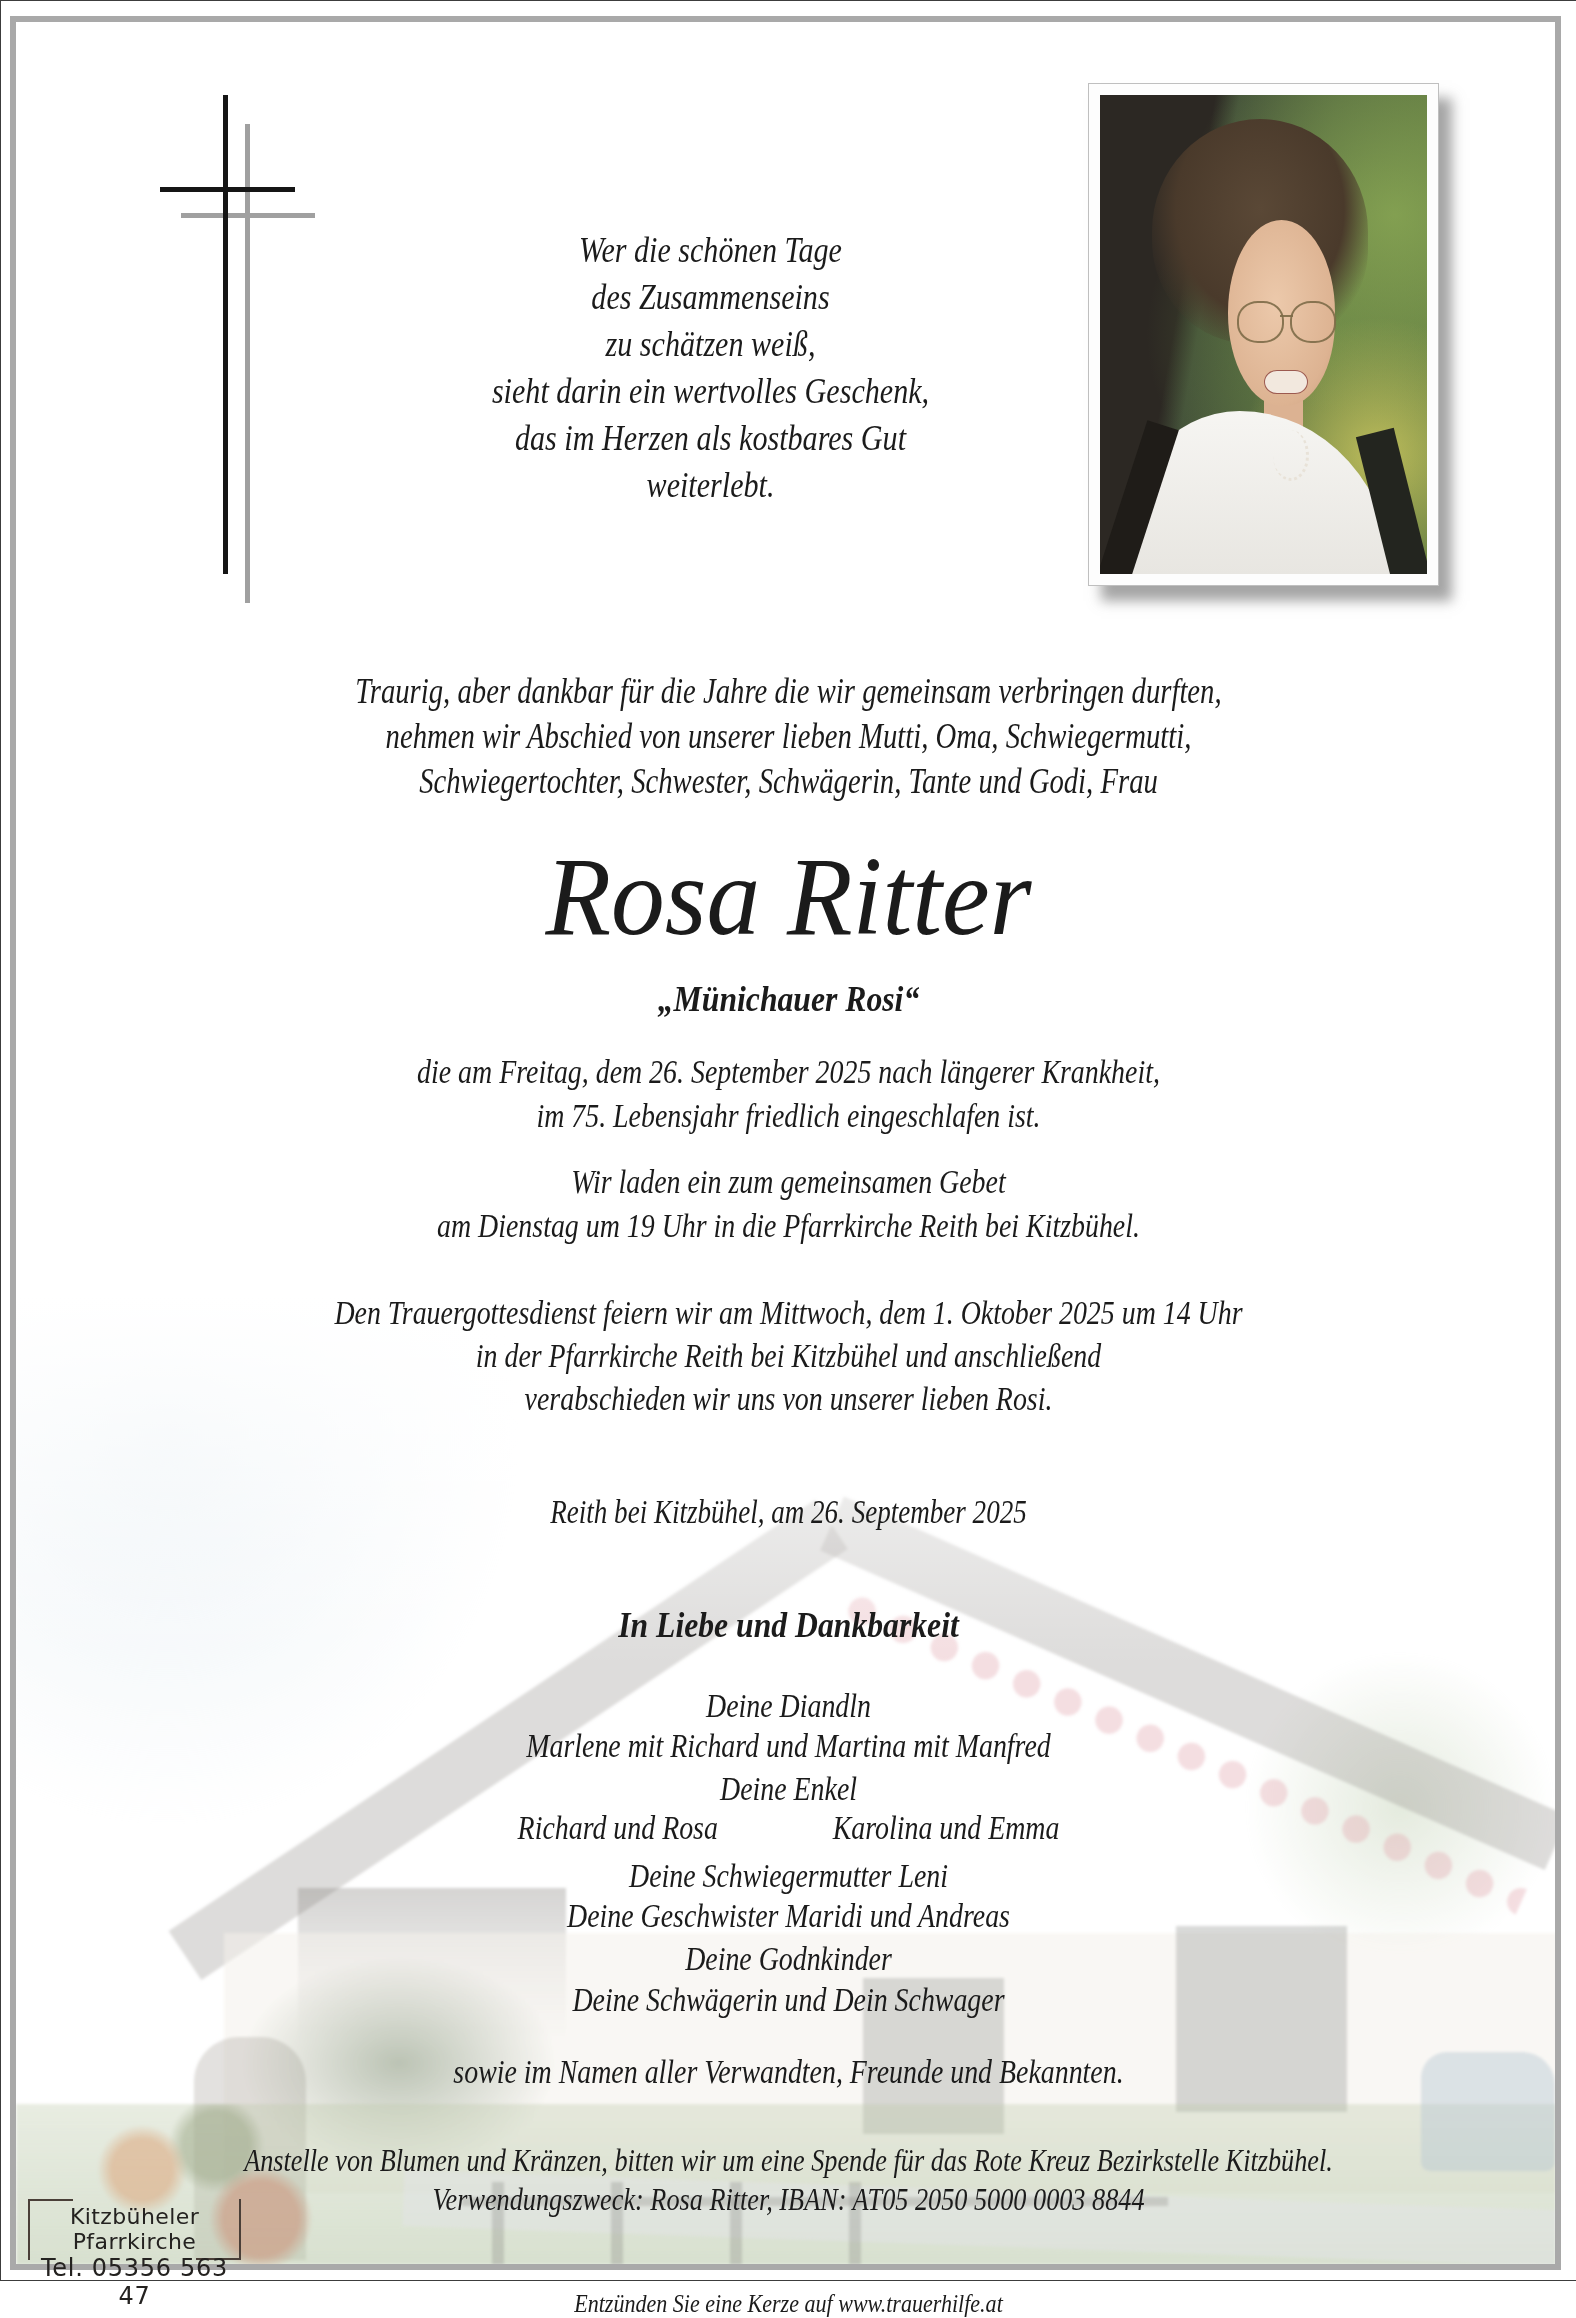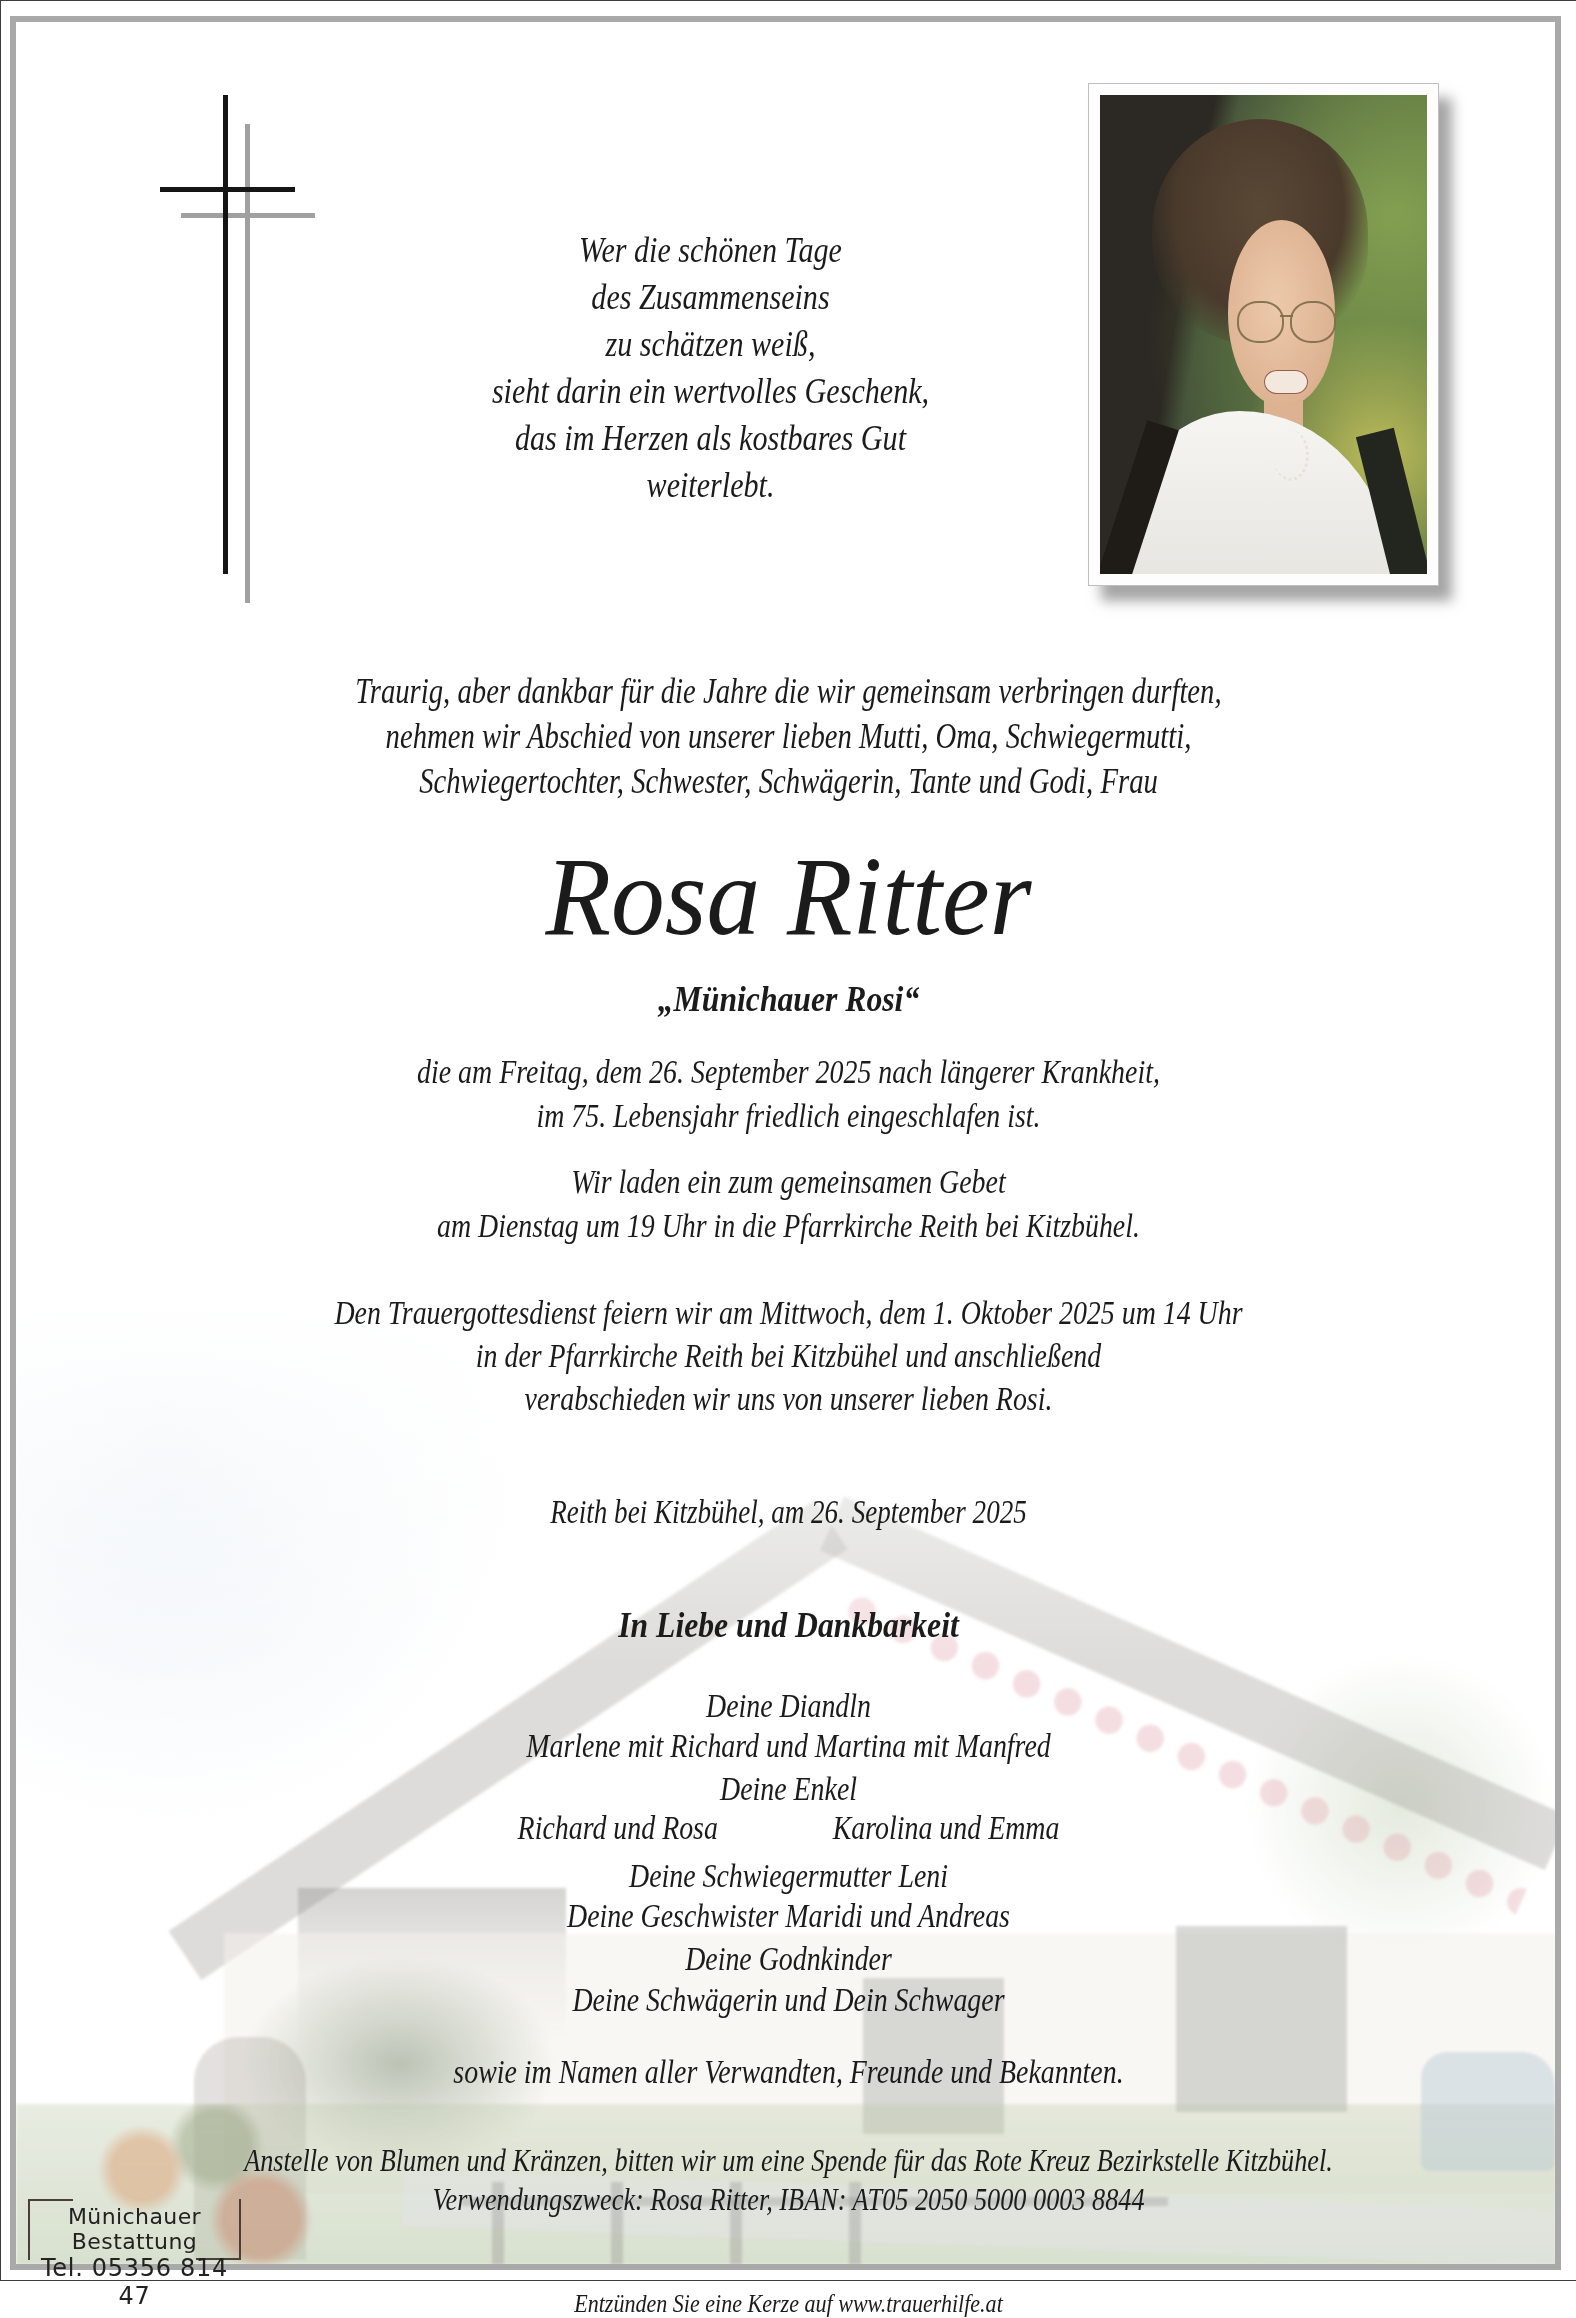--- a/index.html
+++ b/index.html
@@ -150,18 +150,18 @@
 <div class="t sx" style="top:2053px;font-size:34px;z-index:6;">sowie im Namen aller Verwandten, Freunde und Bekannten.</div>
 
 <div class="t sx" style="top:2141px;font-size:32px;line-height:39px;z-index:6;">
   <div>Anstelle von Blumen und Kränzen, bitten wir um eine Spende für das Rote Kreuz Bezirkstelle Kitzbühel.</div>
   <div>Verwendungszweck: Rosa Ritter, IBAN: AT05 2050 5000 0003 8844</div>
 </div>
 
 <div class="abs fh-logo">
   <span class="br" style="left:0;top:0;width:43px;height:100%;border-left:2.2px solid #4a3f38;border-top:2.2px solid #4a3f38;"></span>
   <span class="br" style="right:0;top:0;width:43px;height:100%;border-right:2.2px solid #4a3f38;border-bottom:2.2px solid #4a3f38;"></span>
-  <div class="fh-name">Münichauer Bestattung</div>
-  <div class="fh-tel">Tel. 05356 814 47</div>
+  <div class="fh-name">Kitzbüheler Pfarrkirche</div>
+  <div class="fh-tel">Tel. 05356 563 47</div>
 </div>
 
 <div class="t footer-line" style="transform:scaleX(.9);">Entzünden Sie eine Kerze auf www.trauerhilfe.at</div>
 
 
 </body></html>

